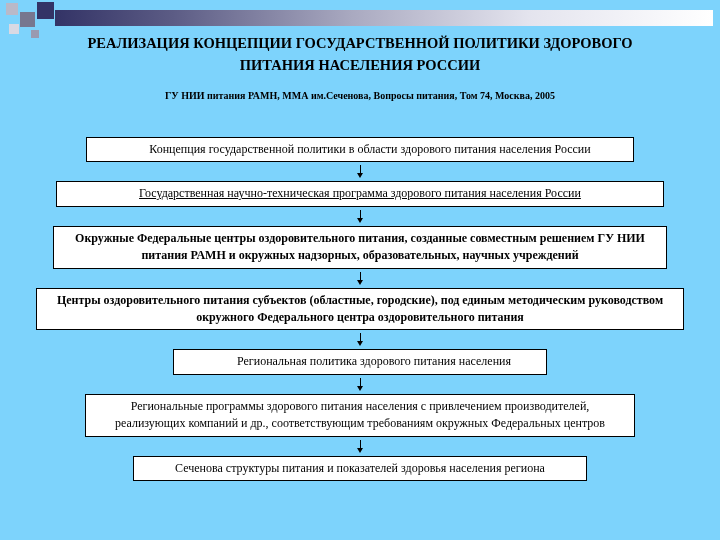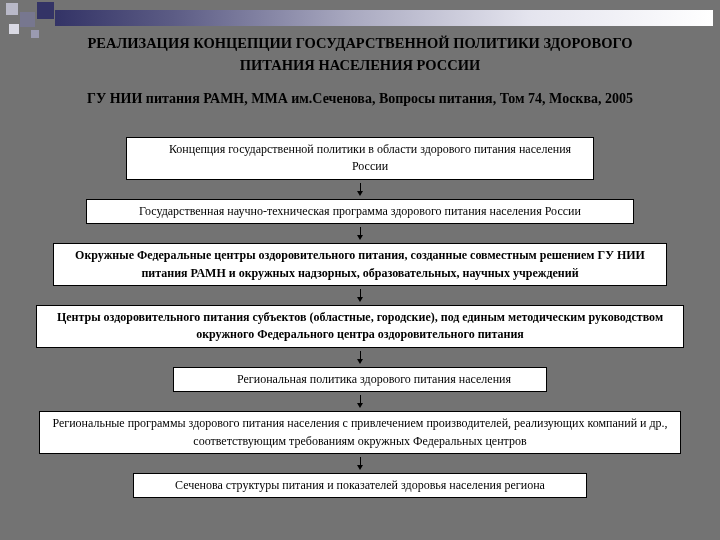--- a/index.html
+++ b/index.html
@@ -4,21 +4,21 @@
 <style>
   html, body {
     margin: 0;
     padding: 0;
     background: #ffffff;
   }
   .slide {
     position: relative;
     width: 720px;
     height: 540px;
-    background: #737373;
+    background: #7dd3fc;
     overflow: hidden;
     font-family: "Liberation Serif", "DejaVu Serif", serif;
     color: #000;
   }
 
   
   .sq { position: absolute; }
   .sq1 { left: 6px;  top: 3px;  width: 12px; height: 12px; background: #b9b9c8; }
   .sq2 { left: 20px; top: 12px; width: 15px; height: 15px; background: #77778f; }
   .sq3 { left: 37px; top: 2px;  width: 17px; height: 17px; background: #333366; }
@@ -37,21 +37,21 @@
     top: 33px; left: 55px; right: 55px;
     text-align: center;
     font-size: 14.5px;
     font-weight: bold;
     line-height: 1.5;
   }
   .authors {
     position: absolute;
     top: 88px; left: 30px; right: 30px;
     text-align: center;
-    font-size: 14px;
+    font-size: 10px;
     font-weight: bold;
     line-height: 1.55;
   }
 
   
   .flow {
     position: absolute;
     top: 137px; left: 0; right: 0;
     display: flex;
     flex-direction: column;
@@ -60,26 +60,26 @@
   .fbox {
     border: 1px solid #000;
     background: #fff;
     box-sizing: border-box;
     text-align: center;
     font-size: 12px;
     line-height: 1.45;
     padding: 3px 8px;
   }
   .bold { font-weight: bold; }
-  .w1 { width: 468px; padding-left: 28px; }
-  .w2 { width: 548px; }
+  .w1 { width: 548px; padding-left: 28px; }
+  .w2 { width: 608px; text-decoration: underline; }
   .w3 { width: 614px; }
   .w4 { width: 648px; }
   .w5 { width: 374px; padding-left: 36px; }
-  .w6 { width: 642px; }
+  .w6 { width: 550px; }
   .w7 { width: 454px; }
 
   .arrow {
     position: relative;
     width: 9px;
     height: 13px;
     margin: 3px 0;
   }
   .arrow::before {
     content: "";

